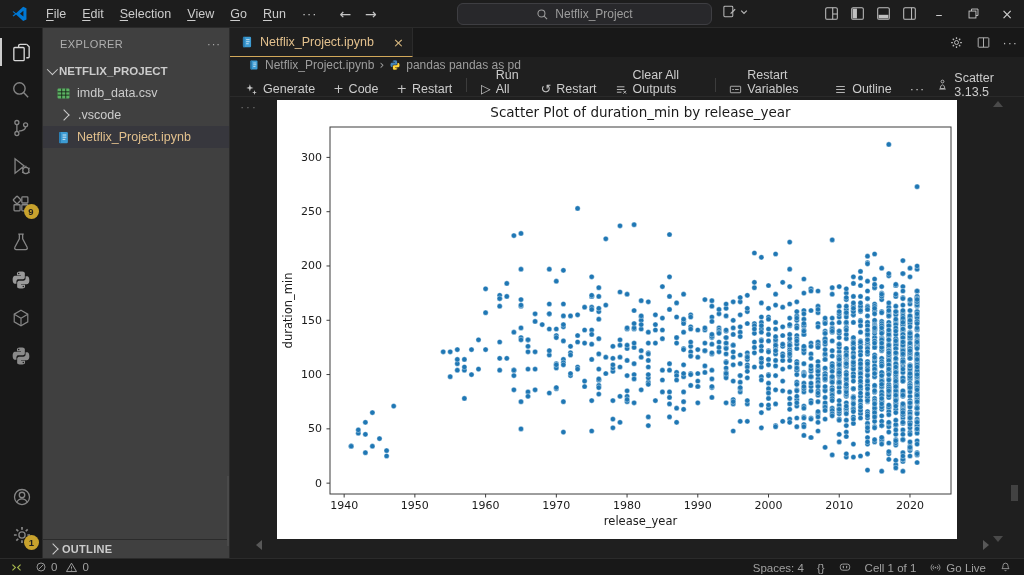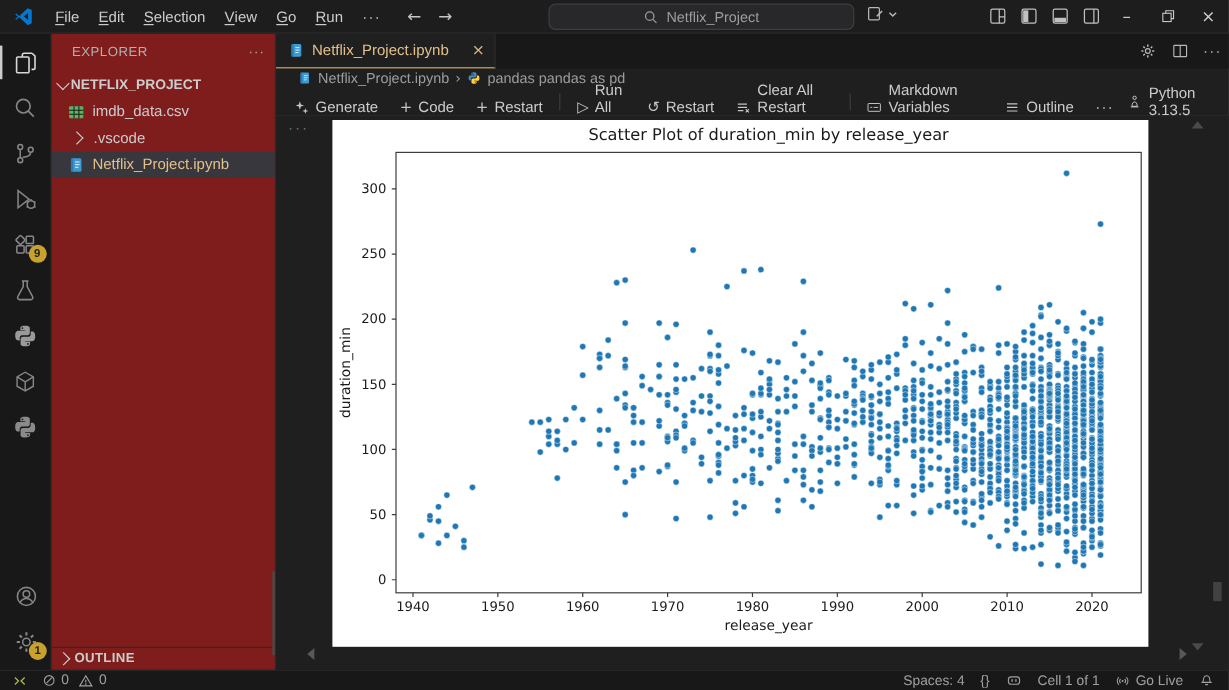--- a/index.html
+++ b/index.html
@@ -23,21 +23,21 @@
 
   
   .main{display:flex;height:530px;}
   .activitybar{width:43px;background:#181818;border-right:1px solid #2b2b2b;display:flex;flex-direction:column;align-items:center;padding-top:5px;position:relative;}
   .ab-item{width:43px;height:38px;display:flex;align-items:center;justify-content:center;color:#868686;position:relative;}
   .ab-item.active{color:#d7d7d7;}
   .ab-item.active::before{content:"";position:absolute;left:0;top:5px;bottom:5px;width:2px;background:#cccccc;}
   .ab-badge{position:absolute;right:4px;bottom:4px;min-width:15px;height:15px;border-radius:50%;background:#c8a22d;color:#1f1f1f;font-size:9.5px;font-weight:700;display:flex;align-items:center;justify-content:center;}
   .ab-bottom{position:absolute;bottom:4px;left:0;width:43px;display:flex;flex-direction:column;align-items:center;}
 
-  .sidebar{width:187px;background:#7f1d1d;border-right:1px solid #2b2b2b;display:flex;flex-direction:column;position:relative;font-size:12.5px;}
+  .sidebar{width:187px;background:#404040;border-right:1px solid #2b2b2b;display:flex;flex-direction:column;position:relative;font-size:12.5px;}
   .sb-header{height:32px;display:flex;align-items:center;padding:0 8px 0 17px;color:#b0b0b0;font-size:11px;letter-spacing:.4px;}
   .sb-header .ell{margin-left:auto;color:#b0b0b0;letter-spacing:1px;}
   .tree-row{height:22px;display:flex;align-items:center;color:#cccccc;cursor:default;}
   .tree-root{font-weight:700;font-size:11.5px;padding-left:4px;gap:4px;}
   .tree-item{padding-left:13px;gap:6px;}
   .tree-item.selected{background:#37373d;}
   .tree-item.modified{color:#e2c08d;}
   .chev{width:8px;height:8px;border-right:1.4px solid #cccccc;border-bottom:1.4px solid #cccccc;display:inline-block;}
   .chev.down{transform:rotate(45deg) translateY(-2px);}
   .chev.right{transform:rotate(-45deg);}
@@ -351,50 +351,50 @@
         <span class="tbar-btn">
           <span class="ticon glyph">↺</span>
           <span>Restart</span>
         </span>
         <span class="tbar-btn">
           <span class="ticon">
             <svg width="13" height="13" viewBox="0 0 24 24" fill="none" stroke="currentColor" stroke-width="1.7">
                 <path d="M3.5 7h14M3.5 12h14M3.5 17h8.5M15.5 14.5l5 5M20.5 14.5l-5 5"></path>
               </svg>
           </span>
-          <span>Clear All Restart</span>
+          <span>Clear All Outputs</span>
         </span>
         <span class="tbar-sep"></span>
         <span class="tbar-btn">
           <span class="ticon">
             <svg width="13" height="13" viewBox="0 0 24 24" fill="none" stroke="currentColor" stroke-width="1.5">
                 <rect x="2.5" y="6" width="19" height="12" rx="1"></rect>
                 <path d="M6 12h3M11 12h7"></path>
               </svg>
           </span>
-          <span>Markdown Variables</span>
+          <span>Restart Variables</span>
         </span>
         <span class="tbar-btn">
           <span class="ticon">
             <svg width="13" height="13" viewBox="0 0 24 24" fill="none" stroke="currentColor" stroke-width="1.7">
                 <path d="M4 6.5h16M4 12h16M4 17.5h16"></path>
               </svg>
           </span>
           <span>Outline</span>
         </span>
         <span class="tbar-btn" style="letter-spacing:1px;">···</span>
         <span class="kernel-btn">
           <span class="ticon">
             <svg width="13" height="13" viewBox="0 0 24 24" fill="none" stroke="currentColor" stroke-width="1.5">
                 <circle cx="12" cy="6.5" r="2.6"></circle>
                 <path d="M8 19.5c0-4 1.7-6.8 4-6.8s4 2.8 4 6.8z"></path>
                 <path d="M6 20.5h12"></path>
               </svg>
           </span>
-          <span>Python 3.13.5</span>
+          <span>Scatter 3.13.5</span>
         </span>
       </div>
 
       <div class="nbbody">
         <span class="cell-gutter">···</span>
         <div class="output">
           <svg id="chart" width="680" height="439">
               <defs>
                 <clipPath id="axclip">
                   <rect x="53" y="27" width="621" height="367"></rect>

